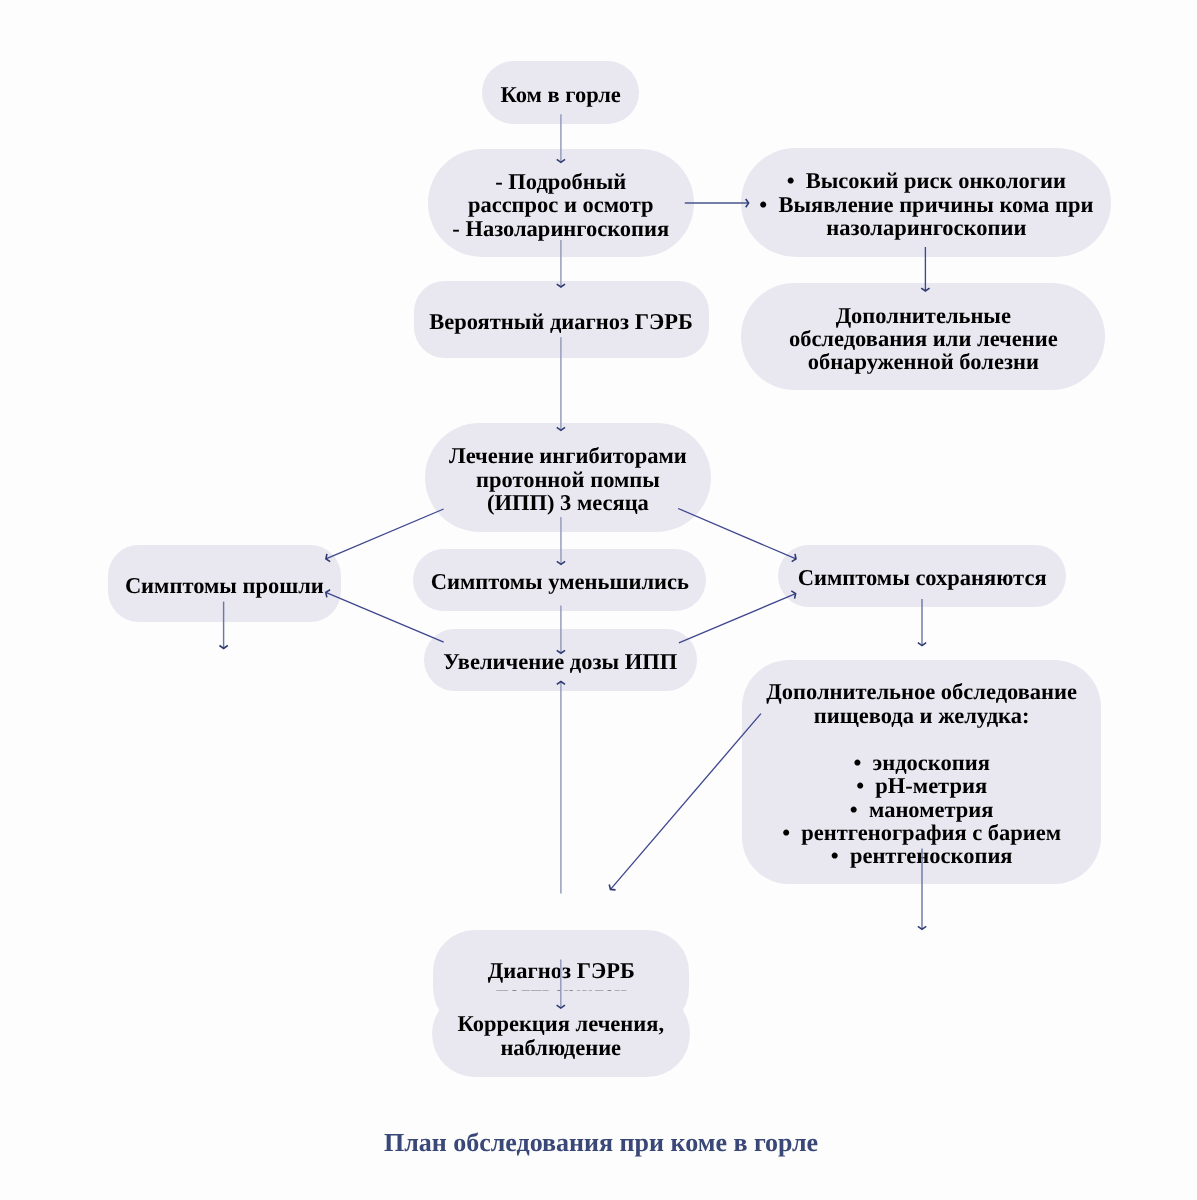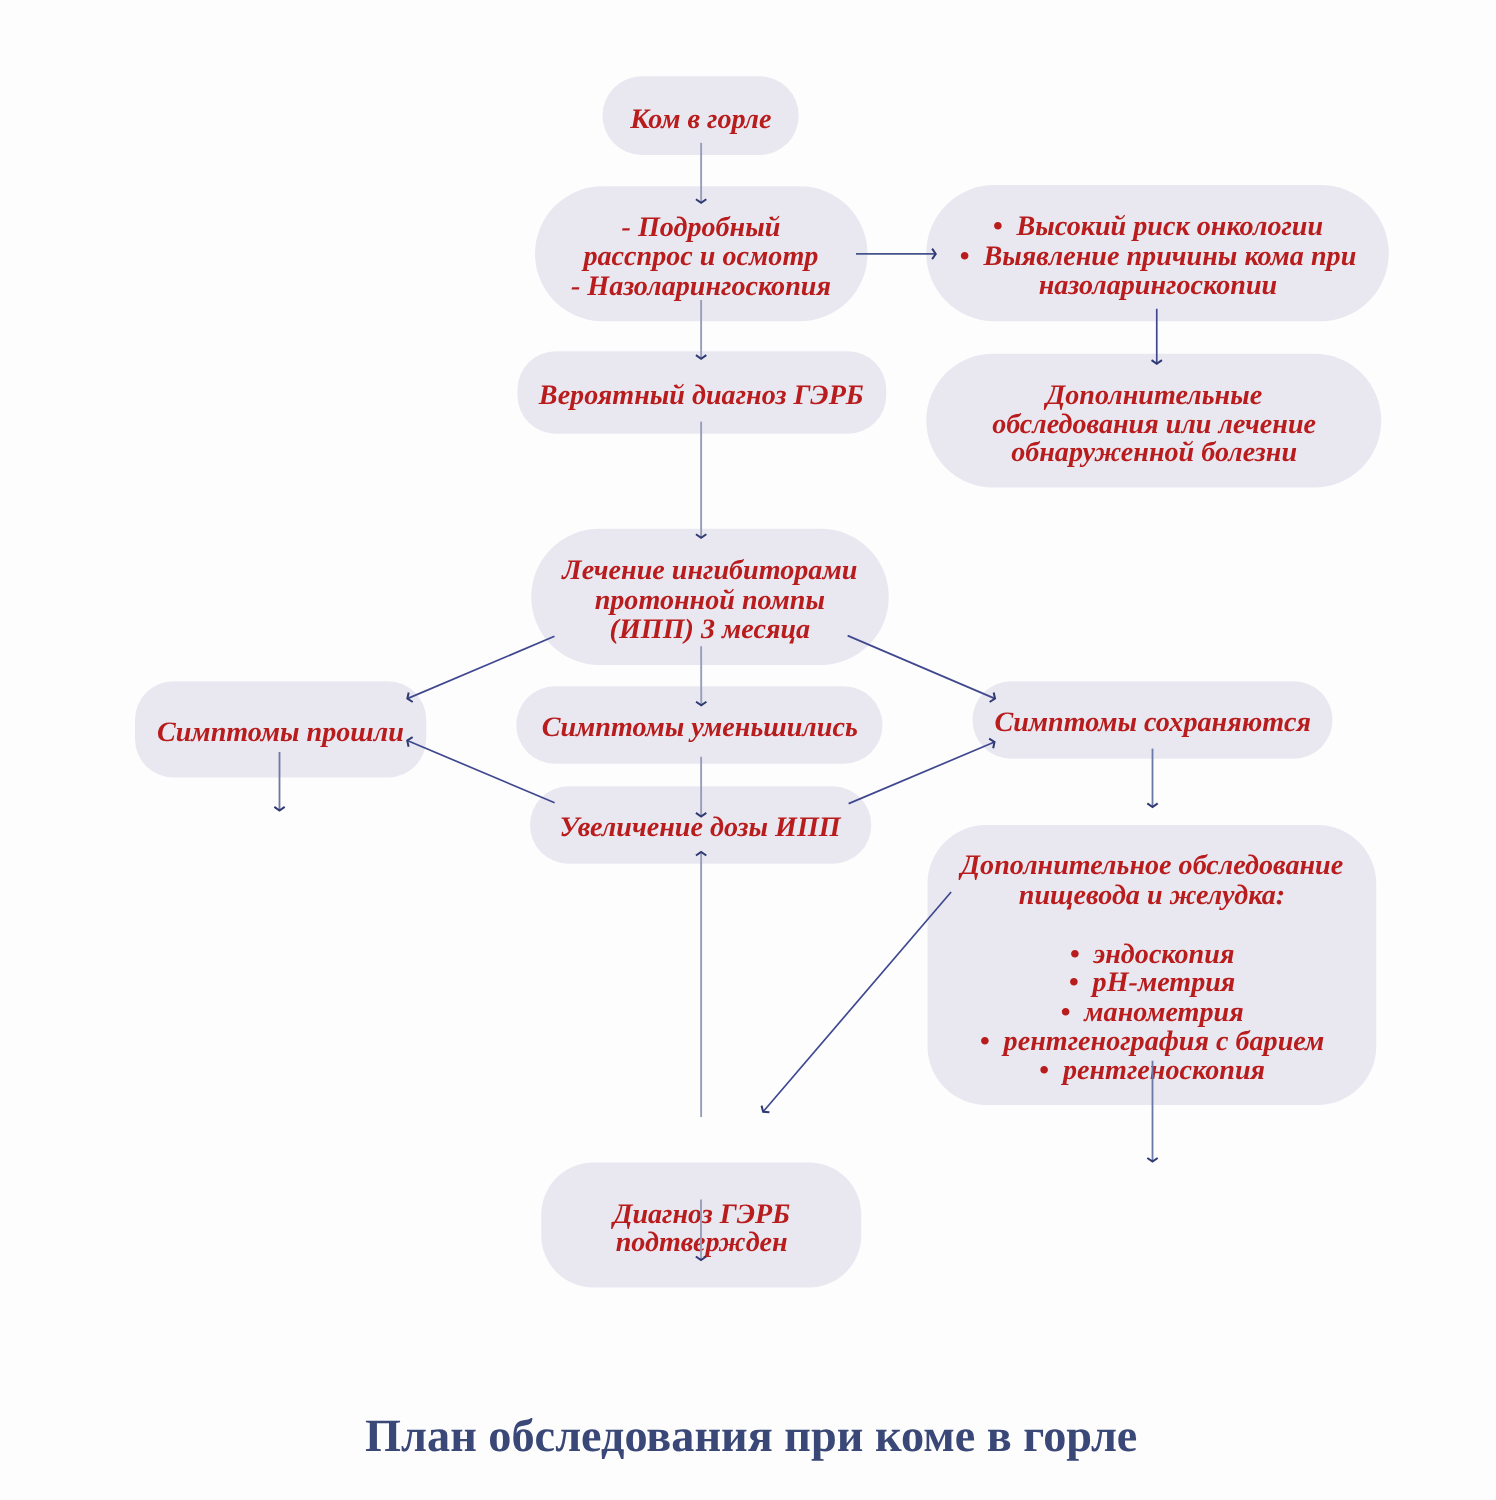--- a/index.html
+++ b/index.html
@@ -15,39 +15,38 @@
     position:relative;width:1197px;height:1200px;
     transform:translateZ(0);
   }
   #wires{
     position:absolute;left:0;top:0;width:1197px;height:1200px;
     pointer-events:none;z-index:5;
   }
   .node{
     position:absolute;
     background:#e9e8f1;
-    color:#b91c1c;
+    color:#000000;
     font-weight:bold;
     font-size:22.5px;
     line-height:23.4px;
     text-align:center;
     padding-top:4px;
     display:flex;align-items:center;justify-content:center;
     box-sizing:border-box;
     white-space:pre-wrap;
-    font-style:italic;
   }
   #chart-title{
     position:absolute;
     left:0;right:0;
     top:1127.6px;
     text-align:center;
     color:#3a4878;
     font-weight:bold;
-    font-size:37px;
+    font-size:26px;
     text-indent:5px;
     white-space:nowrap;
   }
 </style>
 </head>
 <body>
 
 <div id="stage">
 
   <svg id="wires" viewBox="0 0 1197 1200" xmlns="http://www.w3.org/2000/svg">
@@ -100,33 +99,35 @@
     <div class="node" style="left:482.0px;top:60.6px;width:157.3px;height:63.8px;border-radius:31.9px;">Ком в горле</div>
     <div class="node" style="left:428.0px;top:149.0px;width:265.5px;height:107.9px;border-radius:54.0px;">- Подробный
 расспрос и осмотр
 - Назоларингоскопия</div>
     <div class="node" style="left:741.4px;top:147.8px;width:369.9px;height:109.0px;border-radius:54.5px;">•  Высокий риск онкологии
 •  Выявление причины кома при
 назоларингоскопии</div>
     <div class="node" style="left:741.4px;top:282.8px;width:363.8px;height:107.7px;border-radius:53.9px;">Дополнительные
 обследования или лечение
 обнаруженной болезни</div>
-    <div class="node" style="left:413.5px;top:280.8px;width:295.1px;height:66px;border-radius:30.6px;">Вероятный диагноз ГЭРБ</div>
+    <div class="node" style="left:413.5px;top:280.8px;width:295.1px;height:77px;border-radius:30.6px;">Вероятный диагноз ГЭРБ</div>
     <div class="node" style="left:424.5px;top:422.5px;width:286.8px;height:109.8px;border-radius:54.9px;">Лечение ингибиторами
 протонной помпы
 (ИПП) 3 месяца</div>
     <div class="node" style="left:107.6px;top:544.9px;width:233.5px;height:77px;border-radius:30.7px;">Симптомы прошли</div>
     <div class="node" style="left:413.4px;top:548.5px;width:292.8px;height:62.5px;border-radius:31.2px;">Симптомы уменьшились</div>
     <div class="node" style="left:778.2px;top:544.8px;width:288.0px;height:62.0px;border-radius:31.0px;">Симптомы сохраняются</div>
     <div class="node" style="left:423.5px;top:629.2px;width:273.3px;height:61.9px;border-radius:30.9px;">Увеличение дозы ИПП</div>
     <div class="node" style="left:742.3px;top:631.8px;width:358.7px;height:224.6px;border-radius:47.0px;margin-top:28px;">Дополнительное обследование
 пищевода и желудка:
 
 •  эндоскопия
 •  pH-метрия
 •  манометрия
 •  рентгенография с барием
 •  рентгеноскопия</div>
     <div class="node" style="left:433.3px;top:930px;width:256.1px;height:100px;border-radius:41.7px;">Диагноз ГЭРБ
 подтвержден</div>
+    <div class="node" style="left:432.0px;top:990.8px;width:257.5px;height:85.8px;border-radius:42.9px;">Коррекция лечения,
+наблюдение</div>
 
   <div id="chart-title">План обследования при коме в горле</div>
 </div>
 
 </body></html>

